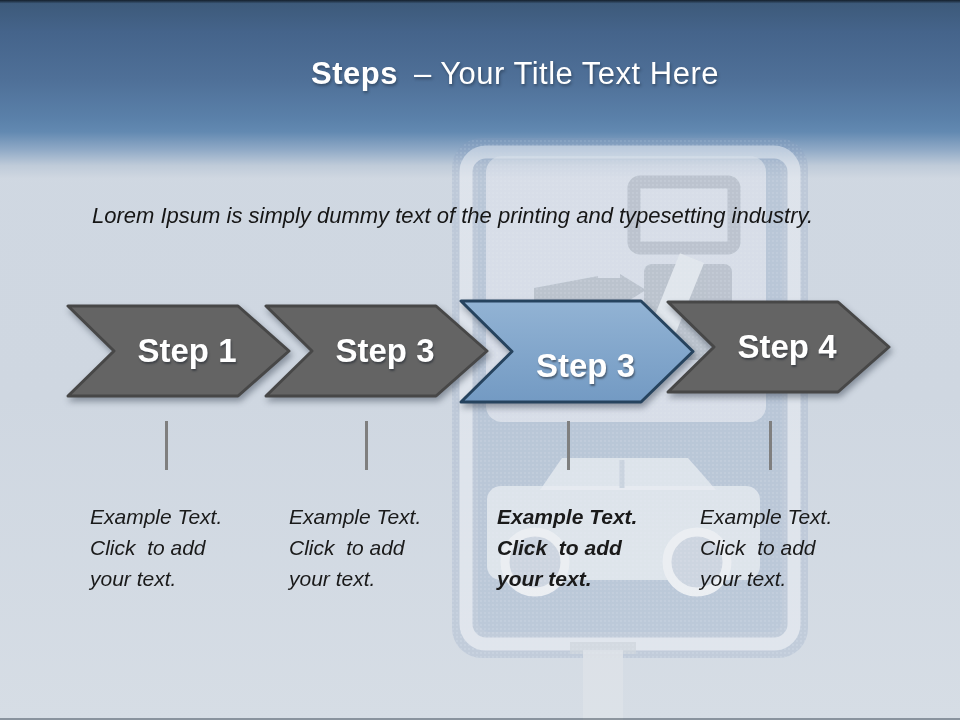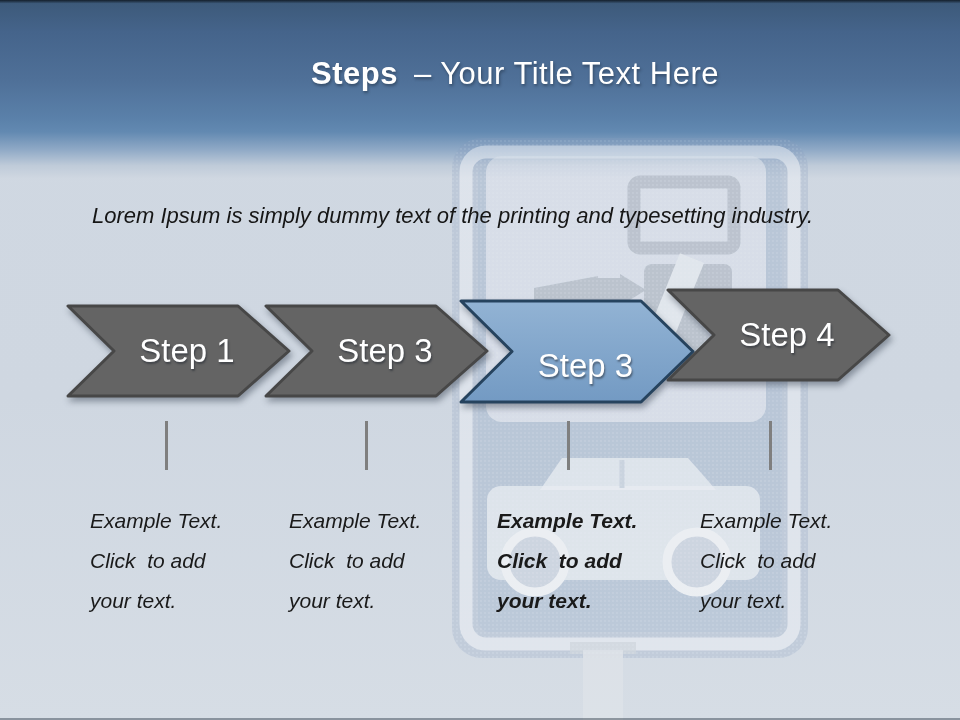--- a/index.html
+++ b/index.html
@@ -23,34 +23,34 @@
   .sign{position:absolute;left:448px;top:136px;width:364px;height:584px;}
 
   
   .intro{position:absolute;left:92px;top:196px;width:802px;
     font-style:italic;font-size:22px;line-height:39px;color:#161616;
     text-align:justify;}
   .intro::after{content:"";display:inline-block;width:0;}
 
   
   .chevron{position:absolute;width:226px;height:94px;
-    filter:drop-shadow(2px 4px 3px rgba(45,55,70,.45));}
+    filter:drop-shadow(2px 4px 3px rgba(45,55,70,.45));font-weight:bold;}
   .chevron svg{position:absolute;left:0;top:0;}
   .chevron .label{position:absolute;left:0;right:0;top:50%;
     transform:translateY(-50%);padding-left:16px;text-align:center;
     color:#ffffff;font-size:33px;
     text-shadow:1px 2px 2px rgba(35,40,50,.55);}
   .chevron.highlighted{width:237px;height:134px;}
 
   
   .tick{position:absolute;top:421px;width:3px;height:49px;background:#7f7f7f;}
 
   
   .desc{position:absolute;top:501px;width:180px;white-space:pre-wrap;
-    font-style:italic;font-size:21px;line-height:40px;color:#1a1a1a;}
+    font-style:italic;font-size:21px;line-height:31px;color:#1a1a1a;}
   .desc.bold{font-weight:bold;}
 
   .bottom-line{position:absolute;left:0;bottom:0;width:960px;height:2px;
     background:rgba(45,58,72,.45);}
 </style>
 </head>
 <body>
 
 <div class="slide">
 
@@ -123,21 +123,21 @@
         <linearGradient id="blueGrad" x1="0" y1="0" x2="0" y2="1">
           <stop offset="0" stop-color="#92b3d4"></stop>
           <stop offset="1" stop-color="#739ac3"></stop>
         </linearGradient>
       </defs>
       <path d="M2,2 L182,2 L234,52.5 L182,103 L2,103 L53,52.5 Z" fill="url(#blueGrad)" stroke="#26435e" stroke-width="3" stroke-linejoin="round"></path>
     </svg>
     <span class="label">Step 3</span>
   </div>
 
-  <div class="chevron" style="left:666px;top:288px;">
+  <div class="chevron" style="left:666px;top:300px;">
     <svg width="226" height="94" viewBox="0 0 226 94">
       <path d="M2,2 L172,2 L223,47 L172,92 L2,92 L48,47 Z" fill="#646464" stroke="#474747" stroke-width="3" stroke-linejoin="round"></path>
     </svg>
     <span class="label">Step 4</span>
   </div>
 
   <div class="tick" style="left:165px;"></div>
   <div class="tick" style="left:365px;"></div>
   <div class="tick" style="left:567px;"></div>
   <div class="tick" style="left:769px;"></div>

